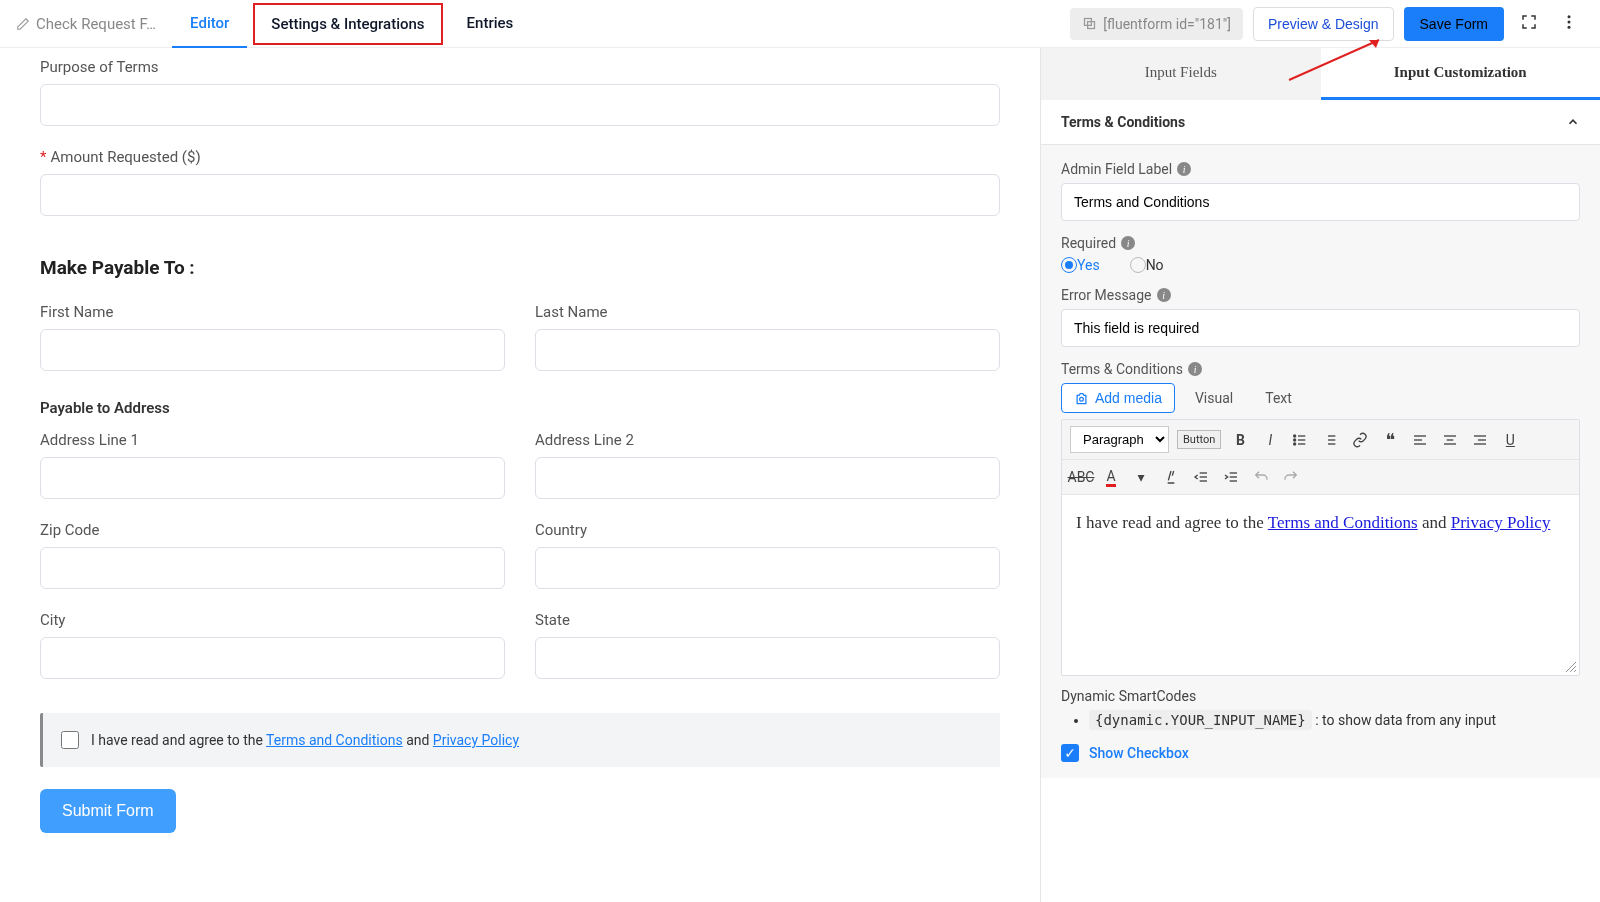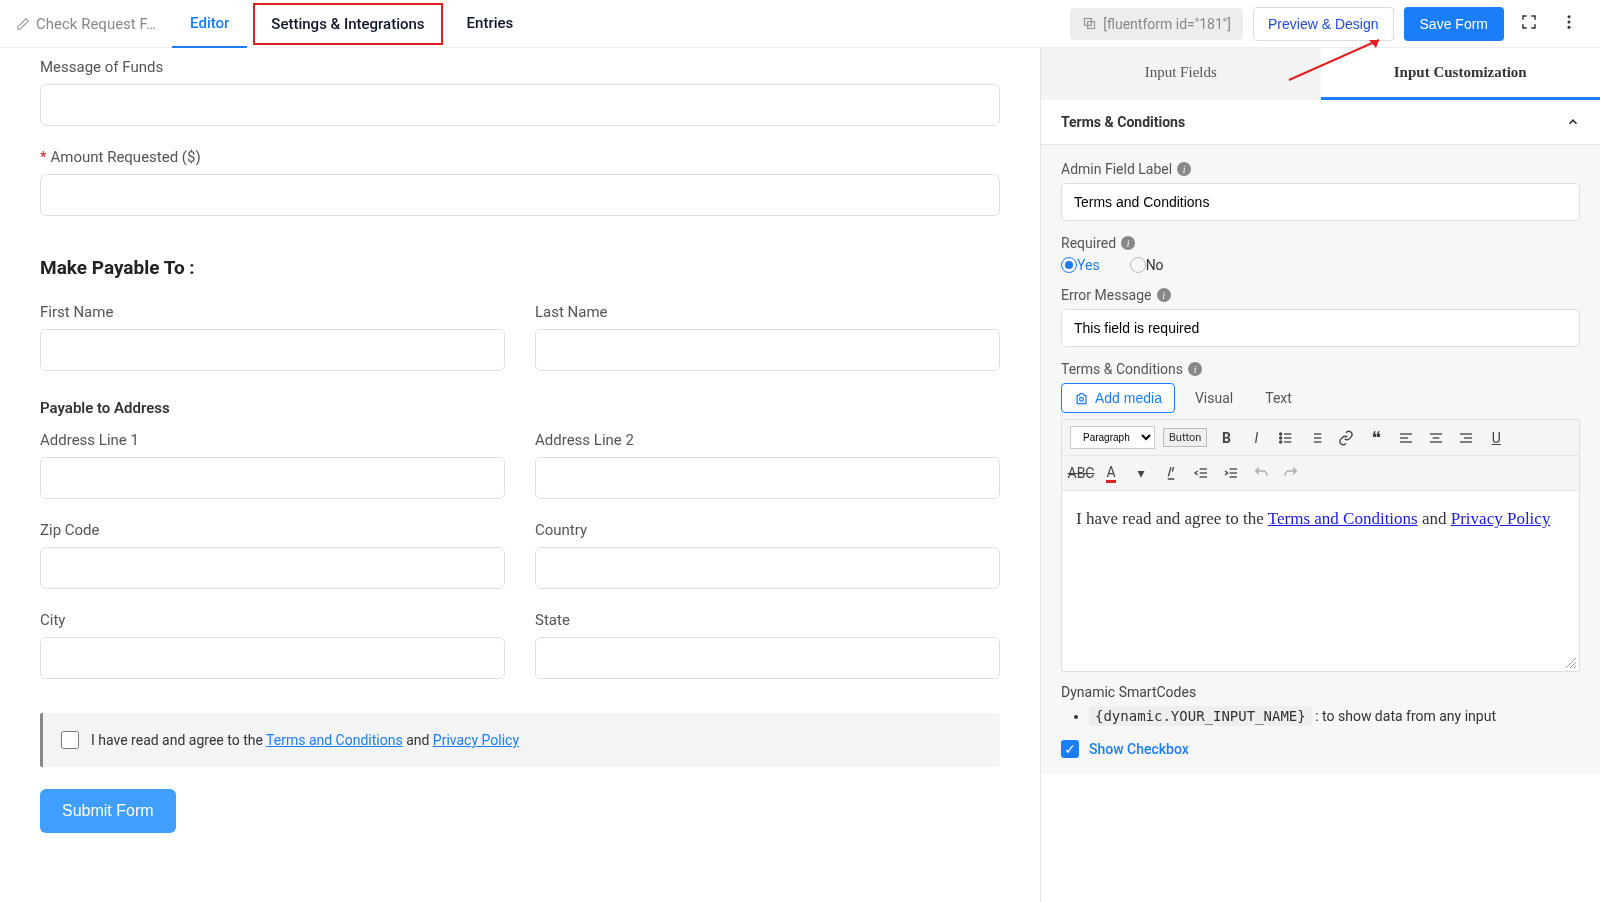--- a/index.html
+++ b/index.html
@@ -7,21 +7,21 @@
 
     .topbar { display: flex; align-items: center; justify-content: space-between; padding: 0 16px; border-bottom: 1px solid #eee; height: 48px; }
     .topbar-left { display: flex; align-items: center; gap: 0; }
     .form-title { display: flex; align-items: center; gap: 6px; color: #888; font-size: 15px; padding-right: 16px; }
     .tab { padding: 14px 18px; color: #0f172a; font-size: 15px; font-weight: 500; cursor: pointer; border-bottom: 2px solid transparent; }
     .tab.active { color: #1a7efb; border-bottom-color: #1a7efb; }
     .tab.boxed { border: 2px solid #e02020; padding: 10px 16px; margin: 0 6px; }
     .topbar-right { display: flex; align-items: center; gap: 10px; }
     .shortcode { background: #ededed; color: #888; padding: 8px 12px; border-radius: 4px; font-size: 14px; display: flex; align-items: center; gap: 6px; }
     .btn-outline { border: 1px solid #ddd; background: #fff; color: #1d4ed8; padding: 8px 14px; border-radius: 4px; cursor: pointer; font-size: 14px; }
-    .btn-primary { background: #1a7efb; color: #ffffff; border: none; padding: 9px 16px; border-radius: 4px; cursor: pointer; font-size: 14px; font-weight: 500; }
+    .btn-primary { background: #1a7efb; color: #000000; border: none; padding: 9px 16px; border-radius: 4px; cursor: pointer; font-size: 14px; font-weight: 500; }
     .icon-btn { background: none; border: none; cursor: pointer; padding: 6px; color: #555; }
     .arrow-svg { position: absolute; right: 190px; top: 28px; pointer-events: none; }
 
     .main { display: flex; height: calc(100vh - 48px); }
     .canvas { flex: 1; padding: 10px 40px 30px; overflow-y: auto; }
     .sidebar { width: 560px; border-left: 1px solid #e5e5e5; background: #fff; display: flex; flex-direction: column; overflow-y: auto; }
 
     .field-label { color: #555; font-size: 15px; margin-bottom: 8px; display: block; }
     .req { color: #e02020; margin-right: 4px; }
     .text-input { width: 100%; border: 1px solid #dcdfe6; border-radius: 6px; padding: 12px; font-size: 14px; margin-bottom: 22px; }
@@ -50,21 +50,21 @@
     .radio-dot { width: 16px; height: 16px; border-radius: 50%; border: 1px solid #bbb; position: relative; }
     .radio-dot.checked { border-color: #1a7efb; }
     .radio-dot.checked::after { content: ''; position: absolute; inset: 3px; border-radius: 50%; background: #1a7efb; }
     .yes-label { color: #1a7efb; }
 
     .editor-toolbar-row { display: flex; align-items: center; gap: 8px; margin-bottom: 6px; }
     .add-media { border: 1px solid #1a7efb; color: #1a7efb; background: #fff; padding: 6px 12px; border-radius: 4px; cursor: pointer; display: inline-flex; gap: 6px; align-items: center; font-size: 14px; }
     .ed-tab { padding: 6px 12px; color: #555; cursor: pointer; }
     .rte { border: 1px solid #dcdfe6; background: #fff; border-radius: 2px; }
     .rte-tools { display: flex; align-items: center; gap: 8px; padding: 6px 8px; border-bottom: 1px solid #e5e5e5; background: #f5f5f5; flex-wrap: wrap; }
-    .rte-select { border: 1px solid #ccc; padding: 4px 8px; font-size: 10px; background: #fff; }
+    .rte-select { border: 1px solid #ccc; padding: 4px 8px; font-size: 13px; background: #fff; }
     .rte-btn-box { border: 1px solid #bbb; font-size: 11px; padding: 2px 5px; background: #efefef; cursor: pointer; }
     .rte-icon { width: 22px; height: 22px; display: inline-flex; align-items: center; justify-content: center; cursor: pointer; color: #444; }
     .rte-body { min-height: 180px; padding: 18px 14px; font-family: Georgia, serif; font-size: 17px; position: relative; }
     .rte-body a { color: #1a1add; text-decoration: underline; }
     .resize-handle { position: absolute; right: 2px; bottom: 2px; width: 12px; height: 12px; }
 
     .smart-label { margin: 12px 0 8px; color: #444; }
     .smart-list { padding-left: 28px; margin-bottom: 16px; }
     .smart-list li { color: #333; }
     .code-chip { background: #eee; padding: 2px 6px; font-family: monospace; border-radius: 3px; }
@@ -111,21 +111,21 @@
     </button>
     <svg class="arrow-svg" width="110" height="50" viewBox="0 0 110 50">
         <line x1="5" y1="45" x2="95" y2="5" stroke="#e02020" stroke-width="2"></line>
         <polygon points="95,5 85,5 92,13" fill="#e02020"></polygon>
       </svg>
   </div>
 </div>
 
 <div class="main">
   <div class="canvas">
-    <label class="field-label">Message of Funds</label>
+    <label class="field-label">Purpose of Terms</label>
     <input class="text-input" style="">
 
     <label class="field-label"><span class="req">*</span><span>Amount Requested ($)</span></label>
     <input class="text-input" style="">
 
     <div class="section-title">Make Payable To :</div>
 
     <div class="row2">
       <div>
         <label class="field-label">First Name</label>

